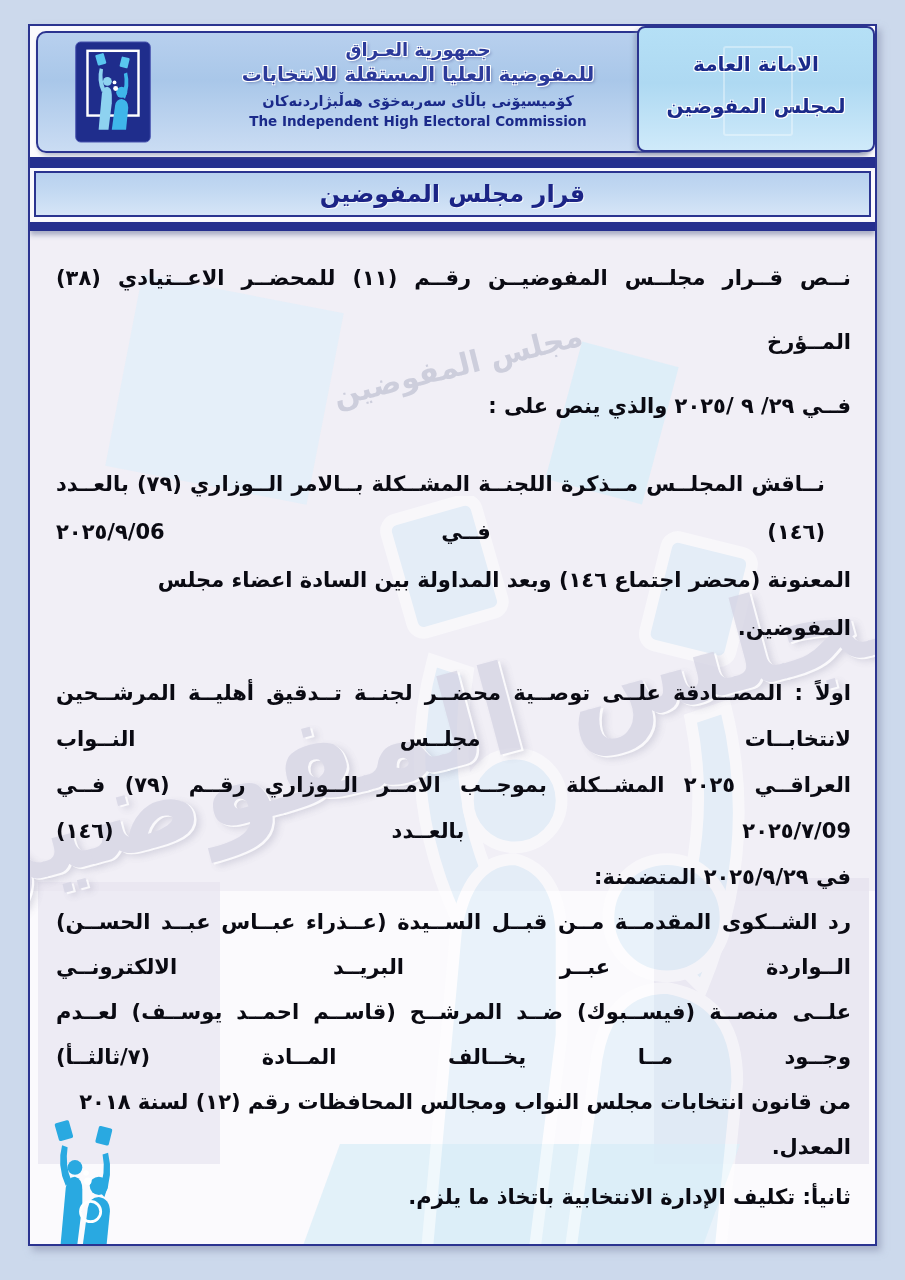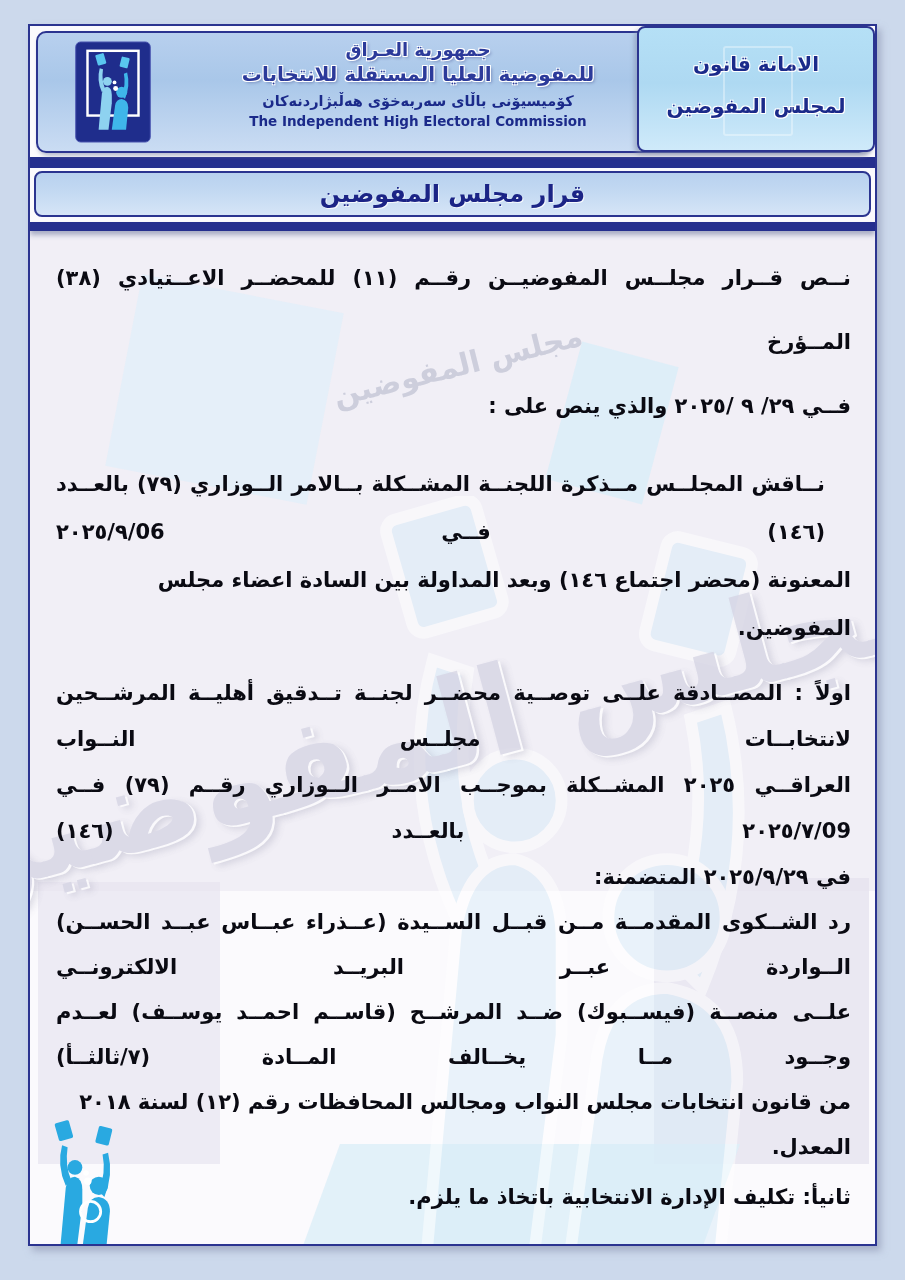--- a/index.html
+++ b/index.html
@@ -60,21 +60,21 @@
     text-shadow:1px 1px 0 #fff,-1px -1px 0 #fff,1px -1px 0 #fff,-1px 1px 0 #fff; }
   .secretariat .l1 { margin-top:24px; }
   .secretariat .l2 { margin-top:18px; }
   .box-wm { position:absolute; left:84px; top:18px; width:70px; height:90px;
     border:2px solid rgba(255,255,255,.35); border-radius:3px; }
 
   
   .rule1 { position:absolute; left:0; right:0; top:131px; height:11px; background:#252f8e; z-index:1; }
   .title-bar {
     position:absolute; left:4px; right:4px; top:145px; height:46px; z-index:2;
-    border:2px solid #2b3490; border-radius:8px;
+    border:2px solid #2b3490; border-radius:0;
     background:linear-gradient(180deg,#b8d1ef 0%,#c3d9f2 45%,#d6e5f7 100%);
     display:flex; align-items:center; justify-content:center;
   }
   .title-bar .t { font-size:24px; font-weight:bold; color:#1b2486;
     text-shadow:1px 1px 0 rgba(255,255,255,.8); }
   .rule2 { position:absolute; left:0; right:0; top:196px; height:9px; background:#252f8e;
     box-shadow:0 4px 5px rgba(150,156,184,.8); z-index:1; }
 
   
   .content { position:absolute; left:26px; right:24px; top:212px; z-index:1;
@@ -152,21 +152,21 @@
     <div class="org-block">
       <div class="cal cal1">جمهورية العـراق</div>
       <div class="cal cal2">للمفوضية العليا المستقلة للانتخابات</div>
       <div class="ku">كۆميسيۆنى باڵاى سەربەخۆى ھەڵبژاردنەكان</div>
       <div class="en">The Independent High Electoral Commission</div>
     </div>
   </div>
 
   <div class="secretariat">
     <div class="box-wm"></div>
-    <div class="line l1">الامانة قانون</div>
+    <div class="line l1">الامانة العامة</div>
     <div class="line l2">لمجلس المفوضين</div>
   </div>
 
   <div class="rule1"></div>
 
   <div class="title-bar">
     <div class="t">قرار مجلس المفوضين</div>
   </div>
 
   <div class="rule2"></div>

